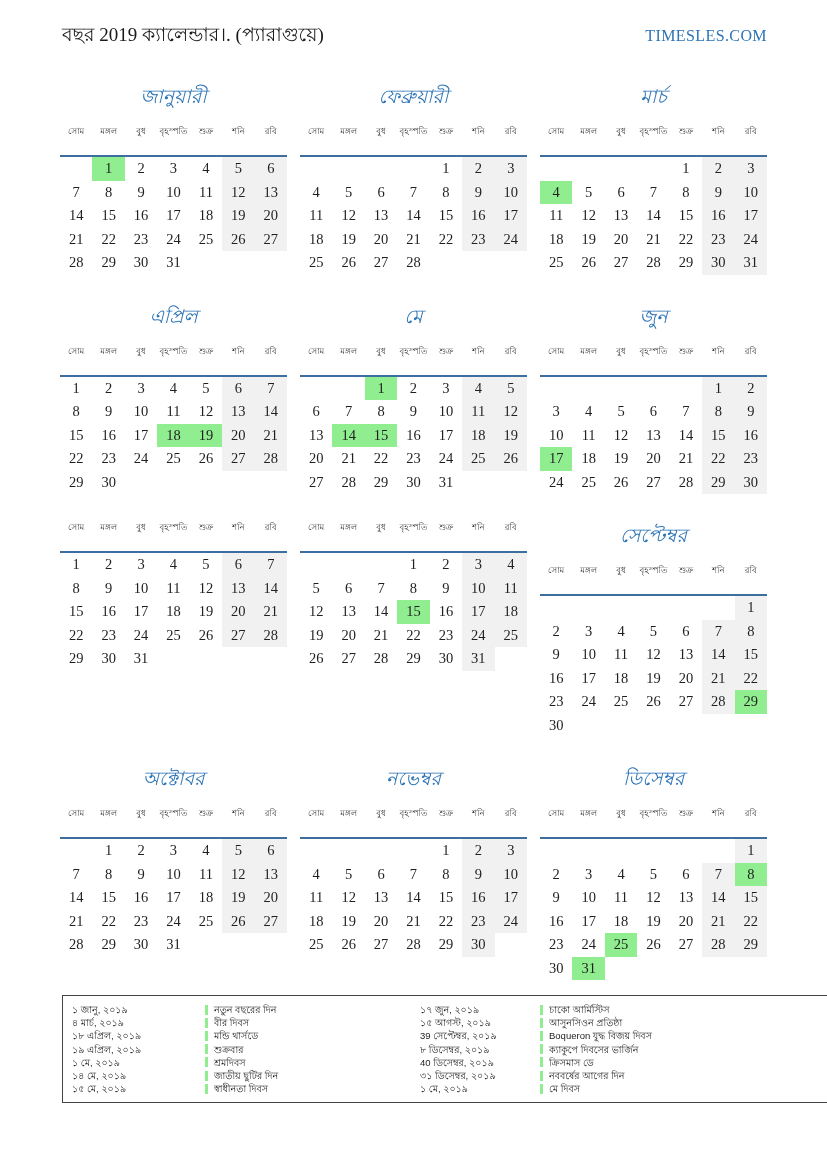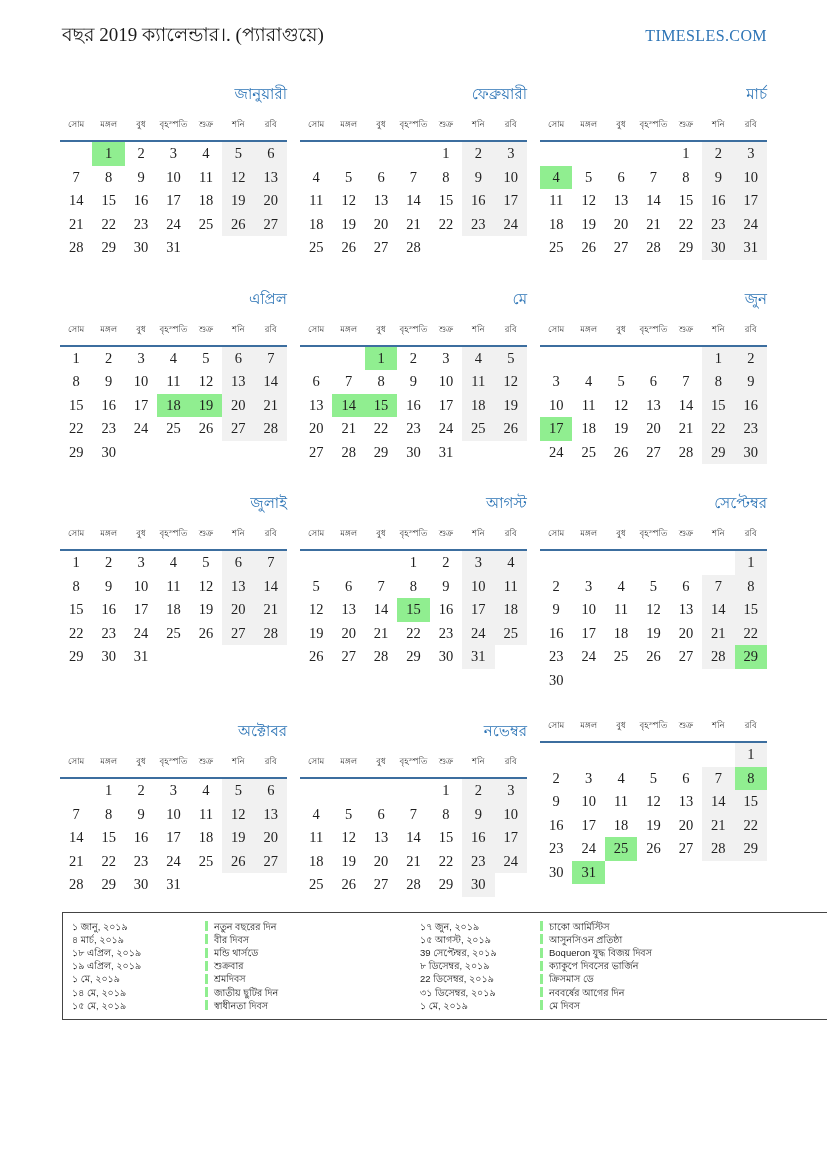--- a/index.html
+++ b/index.html
@@ -21,26 +21,26 @@
     font-size:16px; letter-spacing:0.4px;
     color:var(--accent,#2d7dbb); text-decoration:none; cursor:pointer;
   }
   .months-grid {
     width:708px; margin:30px 0 0 60px;
     display:grid; grid-template-columns:repeat(3,227px);
     column-gap:13px; row-gap:27px; align-items:start;
   }
   .month { width:227px; }
   .month-title {
-    text-align:right; color:var(--accent,#2e74b5);
-    font-size:15px; margin-bottom:11px;
+    text-align:center; color:var(--accent,#2e74b5);
+    font-size:19px; margin-bottom:11px;font-style:italic;
   }
   .weekdays {
     display:grid; grid-template-columns:repeat(7,1fr);
-    border-bottom:2px solid var(--line,#3c6e9f); padding-bottom:8px;
+    border-bottom:2px solid var(--line,#3c6e9f); padding-bottom:16px;
   }
   .weekday { text-align:center; font-size:8.5px; color:#3a3a3a; white-space:nowrap; overflow:visible; }
   .days { display:grid; grid-template-columns:repeat(7,1fr); }
   .day-cell {
     height:23.5px; display:flex; align-items:center; justify-content:center;
     font-family:"Liberation Serif", serif; font-size:14.5px; color:#1f1f1f;
   }
   .day-cell.weekend { background:var(--weekend,#f1f1f1); }
   .day-cell.holiday { background:var(--holiday,#90ee90); }
   .legend {
@@ -342,21 +342,20 @@
         <div class="day-cell">24</div>
         <div class="day-cell">25</div>
         <div class="day-cell">26</div>
         <div class="day-cell">27</div>
         <div class="day-cell">28</div>
         <div class="day-cell weekend">29</div>
         <div class="day-cell weekend">30</div>
       </div>
     </div>
     <div class="month">
-      <div class="month-title">জুলাই</div>
       <div class="weekdays">
         <div class="weekday">সোম</div>
         <div class="weekday">মঙ্গল</div>
         <div class="weekday">বুধ</div>
         <div class="weekday">বৃহস্পতি</div>
         <div class="weekday">শুক্র</div>
         <div class="weekday">শনি</div>
         <div class="weekday">রবি</div>
       </div>
       <div class="days">
@@ -387,21 +386,20 @@
         <div class="day-cell">25</div>
         <div class="day-cell">26</div>
         <div class="day-cell weekend">27</div>
         <div class="day-cell weekend">28</div>
         <div class="day-cell">29</div>
         <div class="day-cell">30</div>
         <div class="day-cell">31</div>
       </div>
     </div>
     <div class="month">
-      <div class="month-title">আগস্ট</div>
       <div class="weekdays">
         <div class="weekday">সোম</div>
         <div class="weekday">মঙ্গল</div>
         <div class="weekday">বুধ</div>
         <div class="weekday">বৃহস্পতি</div>
         <div class="weekday">শুক্র</div>
         <div class="weekday">শনি</div>
         <div class="weekday">রবি</div>
       </div>
       <div class="days">
@@ -579,20 +577,21 @@
         <div class="day-cell weekend">24</div>
         <div class="day-cell">25</div>
         <div class="day-cell">26</div>
         <div class="day-cell">27</div>
         <div class="day-cell">28</div>
         <div class="day-cell">29</div>
         <div class="day-cell weekend">30</div>
       </div>
     </div>
     <div class="month">
+      <div class="month-title">ডিসেম্বর</div>
       <div class="weekdays">
         <div class="weekday">সোম</div>
         <div class="weekday">মঙ্গল</div>
         <div class="weekday">বুধ</div>
         <div class="weekday">বৃহস্পতি</div>
         <div class="weekday">শুক্র</div>
         <div class="weekday">শনি</div>
         <div class="weekday">রবি</div>
       </div>
       <div class="days">
@@ -695,21 +694,21 @@
       <span>ক্যাকুপে দিবসের ভার্জিন</span>
     </div>
     <div class="legend-cell">
       <span>১ মে, ২০১৯</span>
     </div>
     <div class="legend-cell">
       <span class="legend-bar"></span>
       <span>শ্রমদিবস</span>
     </div>
     <div class="legend-cell">
-      <span>22 ডিসেম্বর, ২০১৯</span>
+      <span>40 ডিসেম্বর, ২০১৯</span>
     </div>
     <div class="legend-cell">
       <span class="legend-bar"></span>
       <span>ক্রিসমাস ডে</span>
     </div>
     <div class="legend-cell">
       <span>১৪ মে, ২০১৯</span>
     </div>
     <div class="legend-cell">
       <span class="legend-bar"></span>

